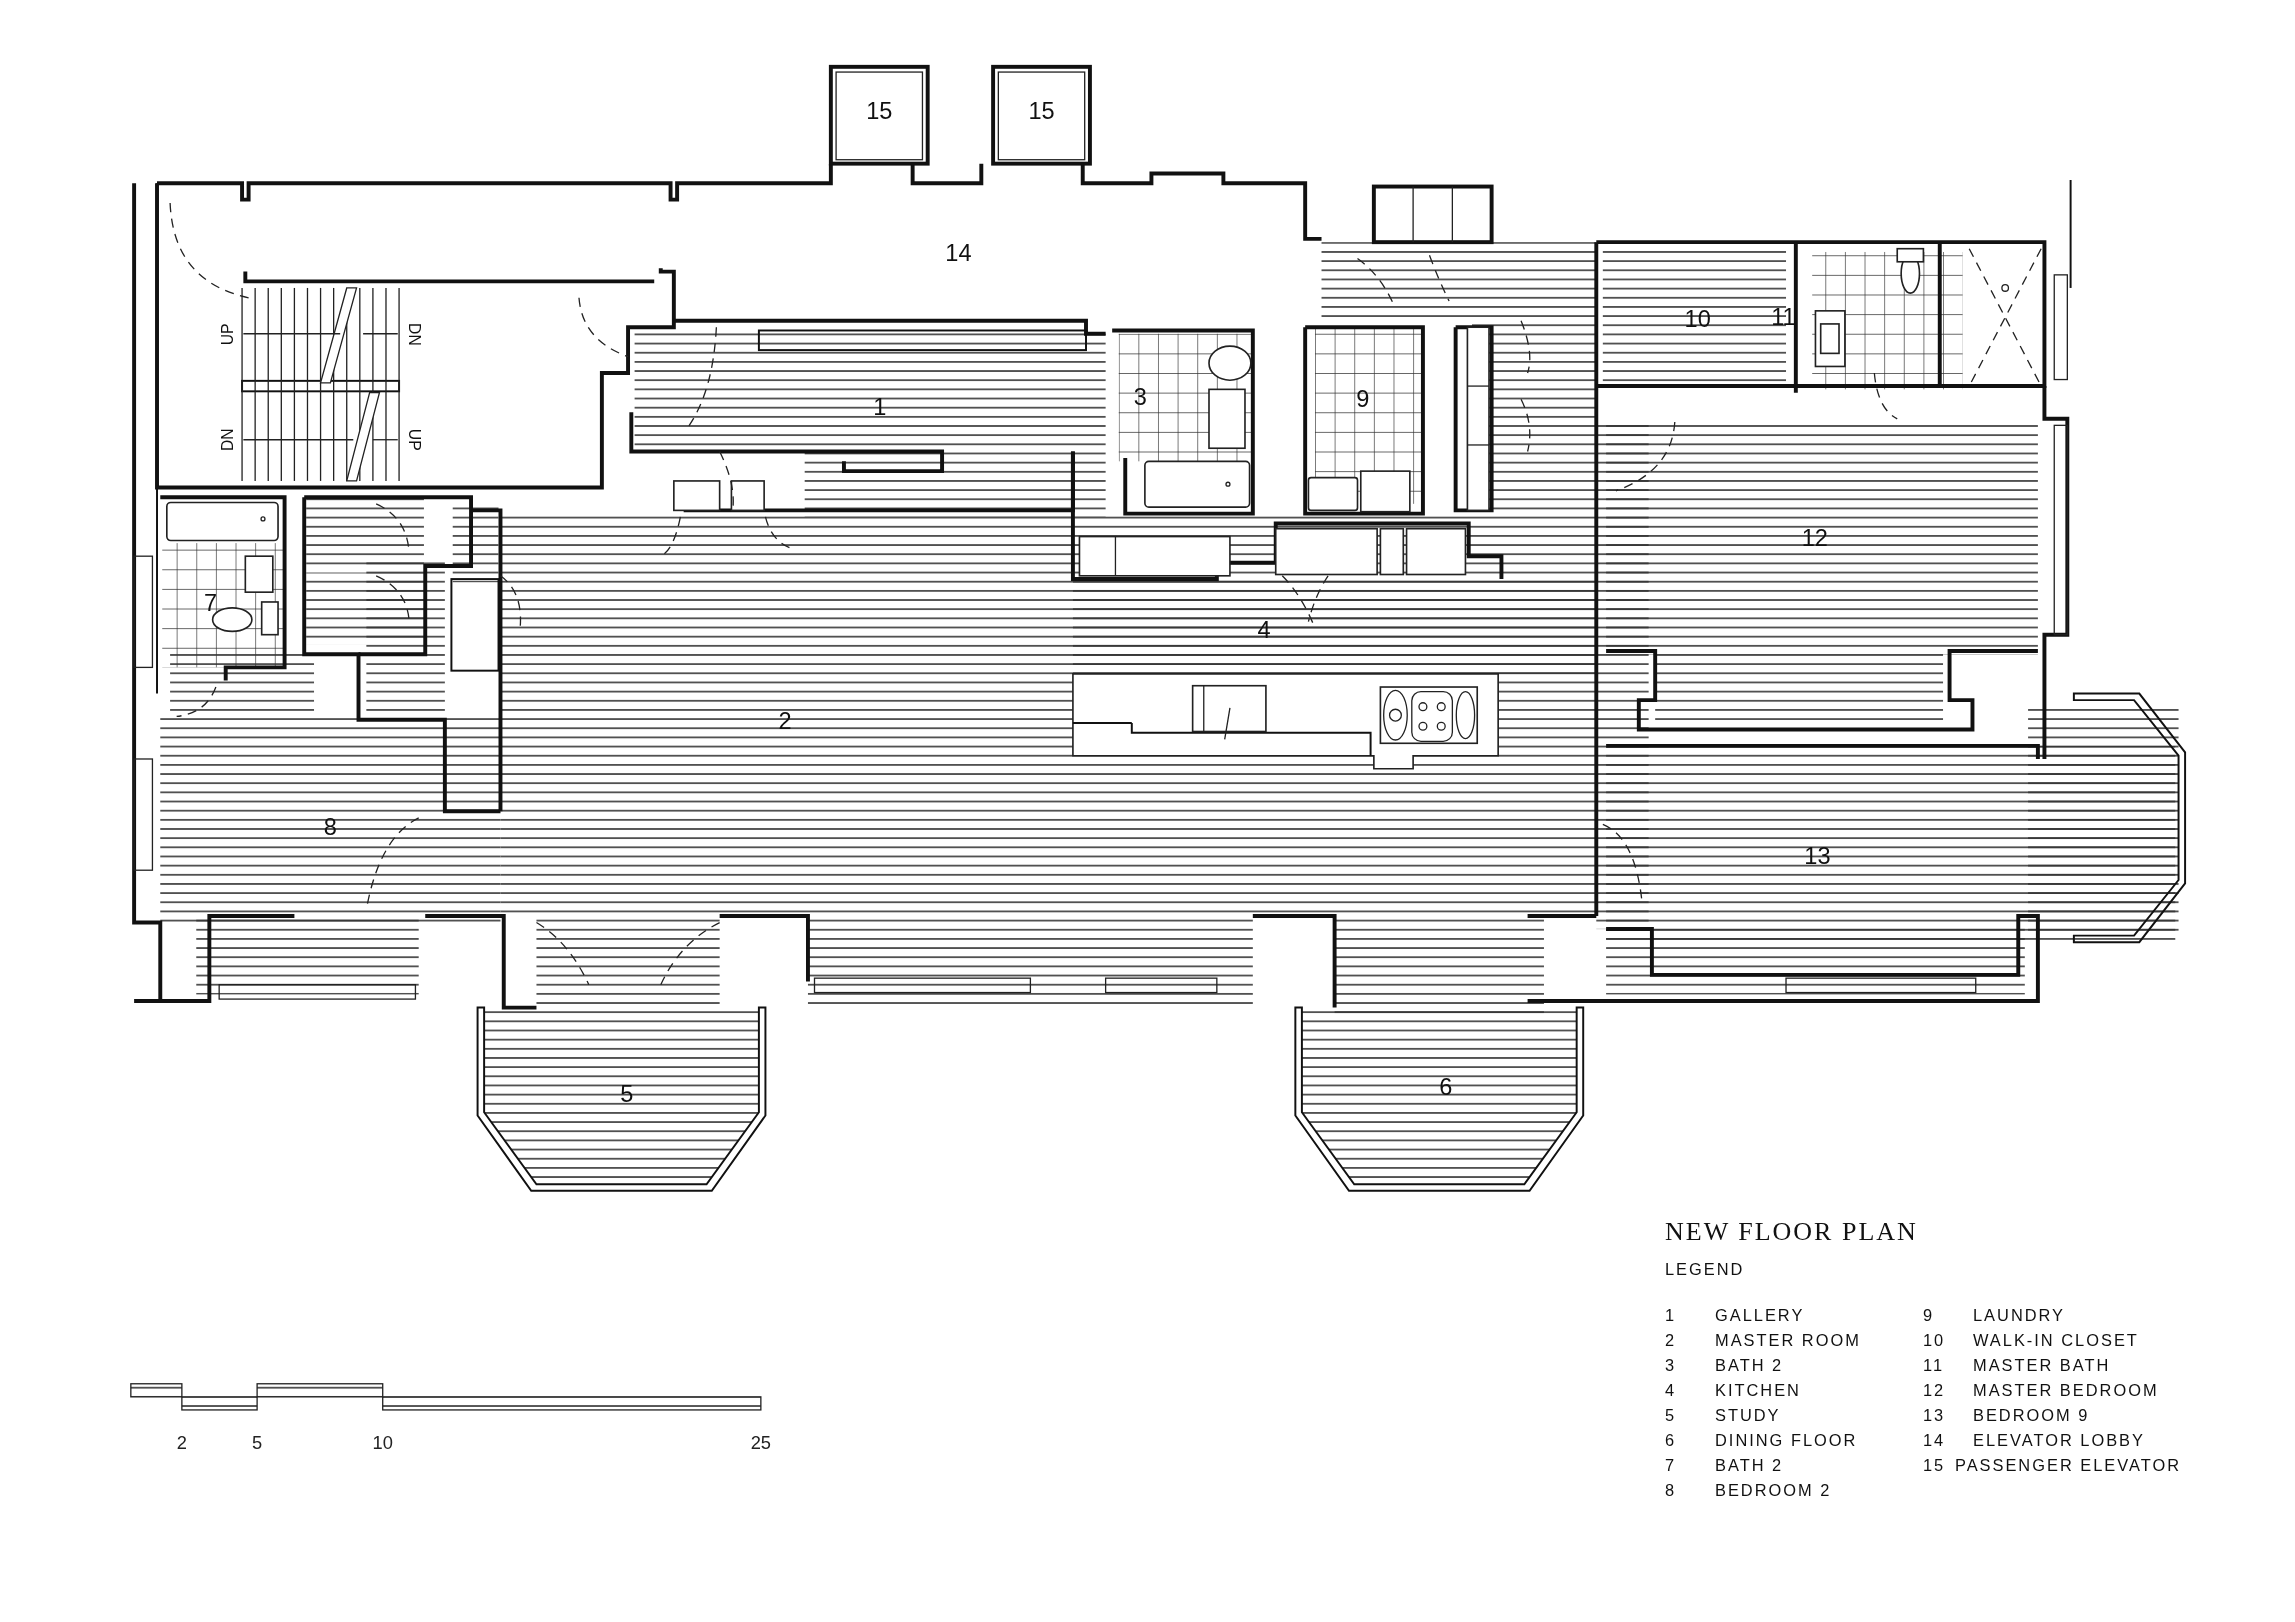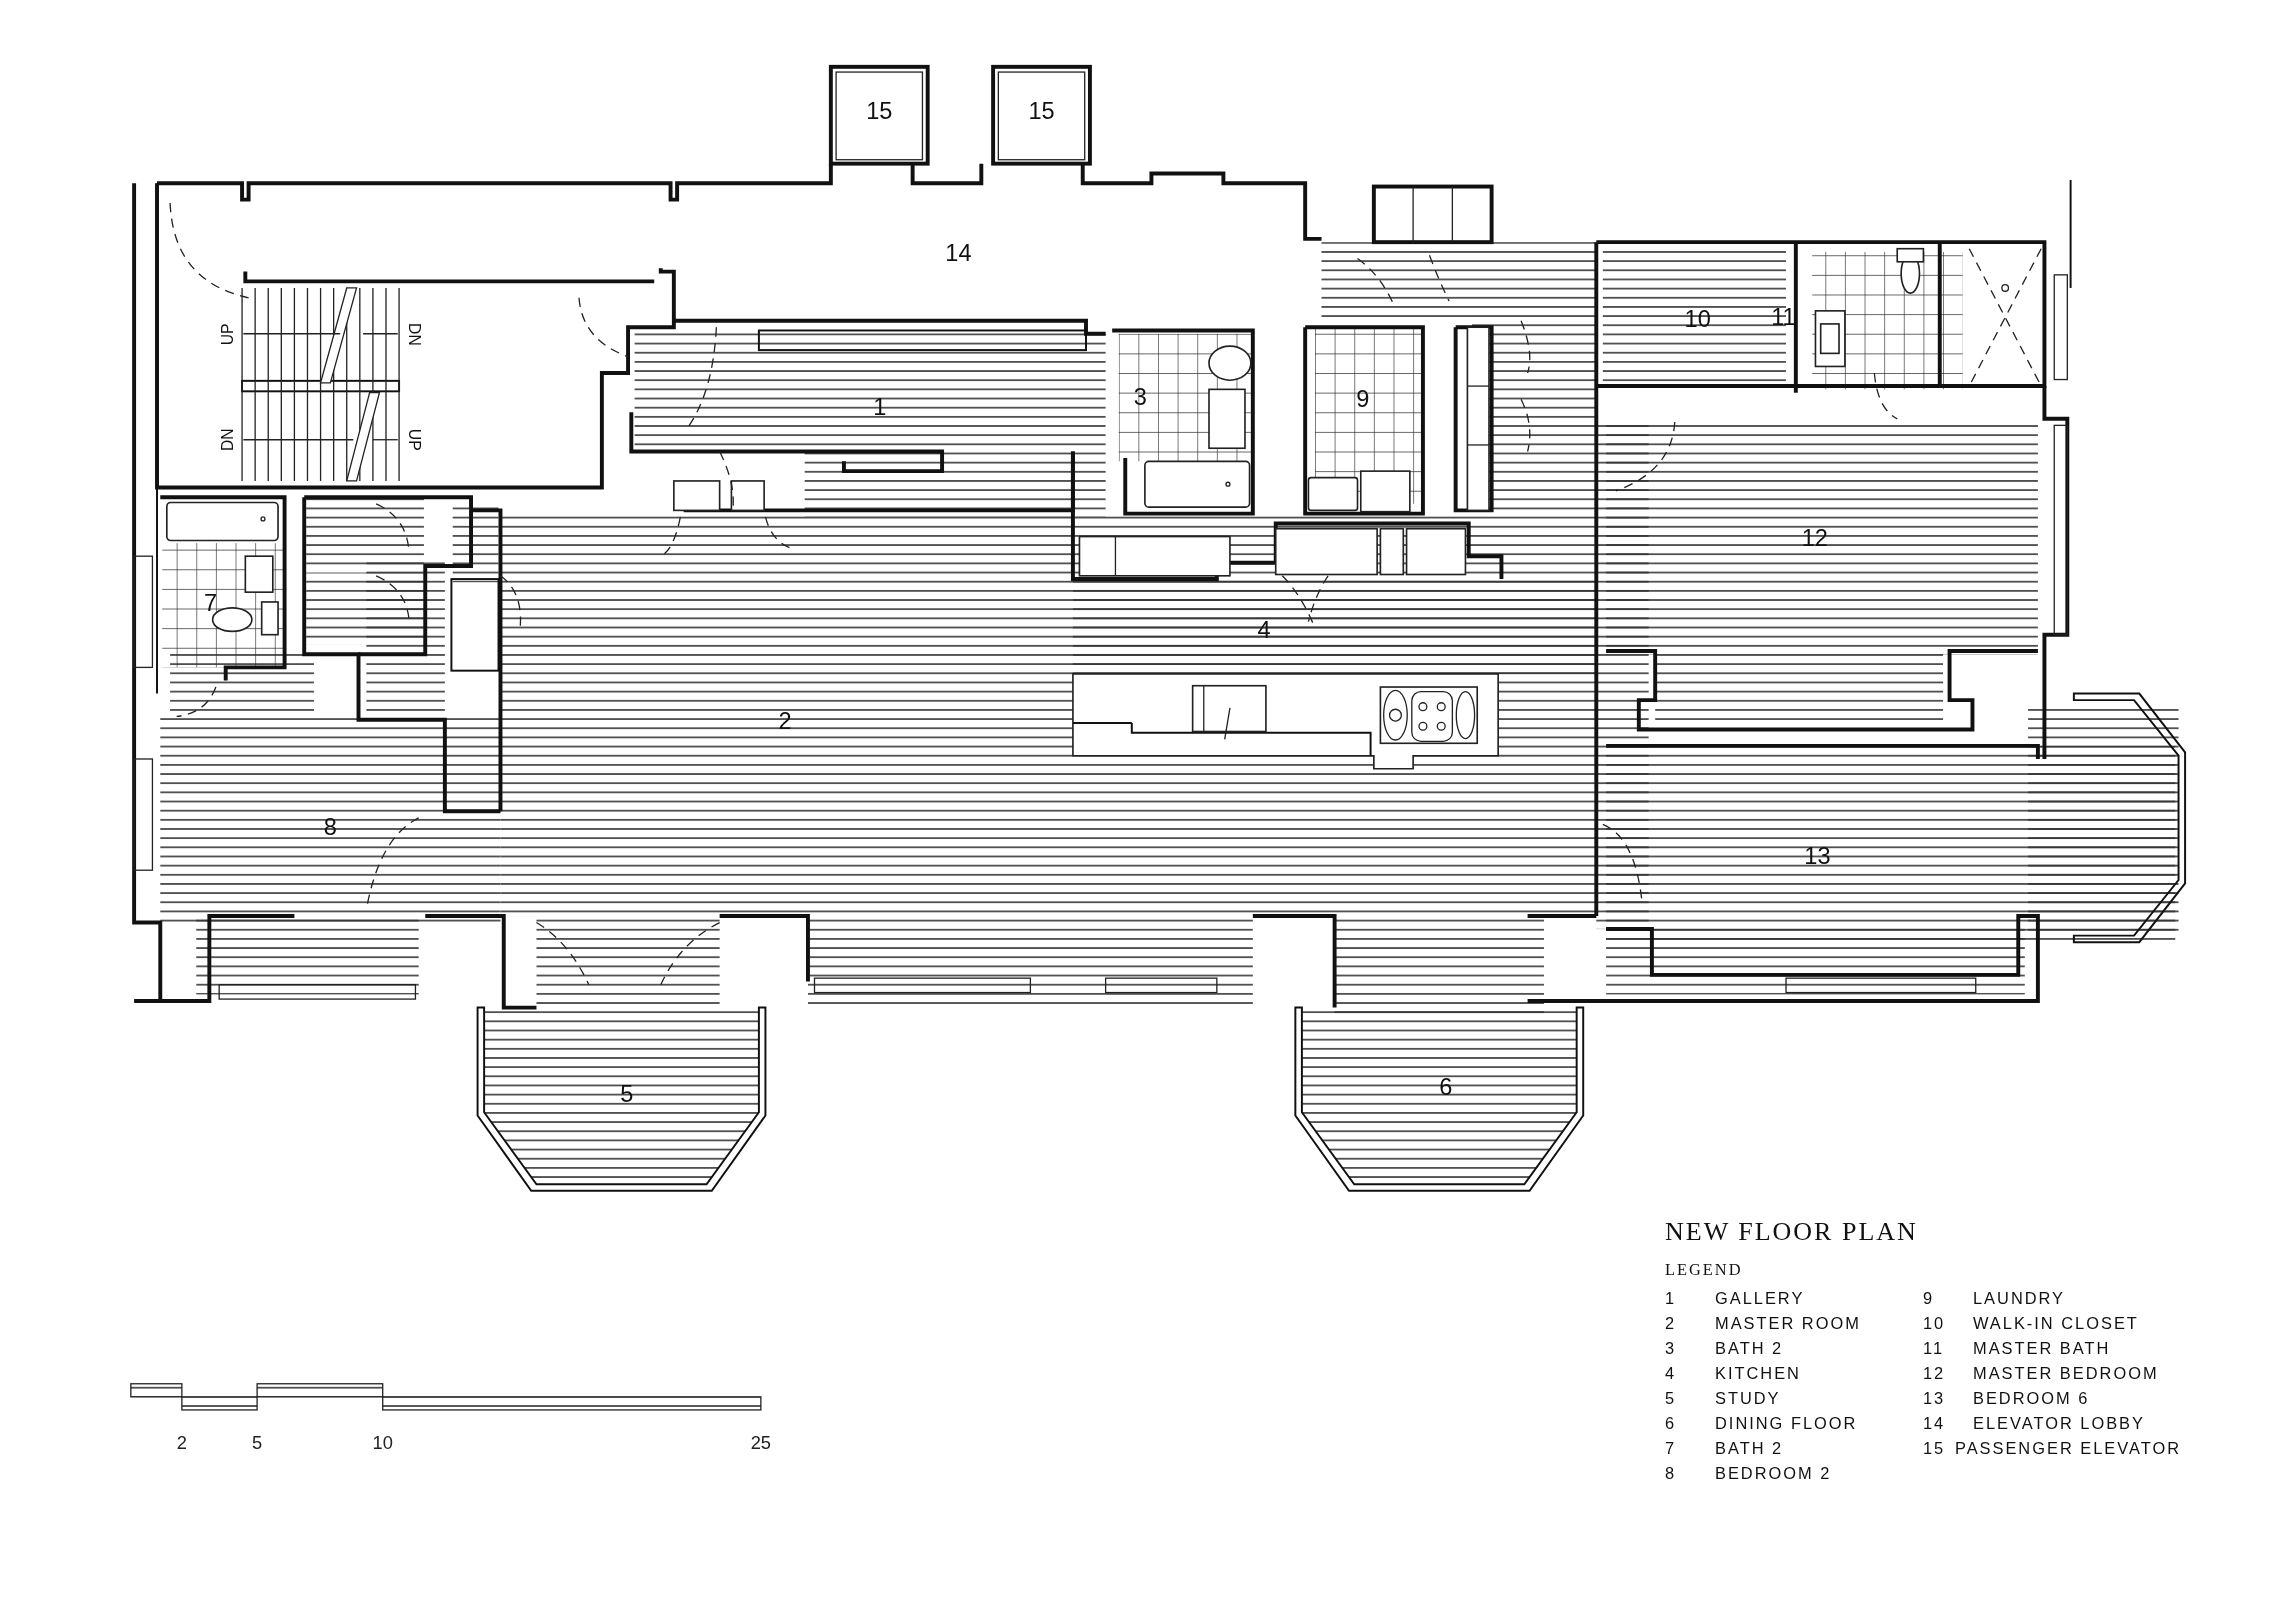--- a/index.html
+++ b/index.html
@@ -9,21 +9,21 @@
     .wall-thin { fill: none; stroke: #111; stroke-width: 3; }
     .line { fill: none; stroke: #222; stroke-width: 2; }
     .dash { fill: none; stroke: #222; stroke-width: 2; stroke-dasharray: 14 10; }
     .fixture { fill: #fff; stroke: #222; stroke-width: 2.5; }
     .room-label { font-family: "Liberation Sans", sans-serif; font-size: 36px; fill: #111; text-anchor: middle; dominant-baseline: middle; }
     .stair-label { font-family: "Liberation Sans", sans-serif; font-size: 24px; fill: #111; text-anchor: middle; dominant-baseline: middle; }
     .scale-label { font-family: "Liberation Sans", sans-serif; font-size: 28px; fill: #222; text-anchor: middle; }
 
     #legend { position: absolute; left: 1665px; top: 1217px; color: #111; }
     #legend .title { font-family: Liberation Serif, serif; font-size: 26px; letter-spacing: 2px; margin-bottom: 13px; white-space: nowrap; }
-    #legend .subtitle { font-family: Liberation Serif, serif; font-size: 16.4px; letter-spacing: 2px; margin-bottom: 6px; }
+    #legend .subtitle { font-family: Liberation Sans, sans-serif; font-size: 16.4px; letter-spacing: 2px; margin-bottom: 24px; }
     #legend .cols { display: flex; gap: 0; }
     #legend .col { width: 258px; }
     #legend .entry { display: flex; font-family: "Liberation Sans", sans-serif; font-size: 16.4px; letter-spacing: 2px; height: 25px; line-height: 25px; white-space: nowrap; }
     #legend .num { width: 50px; }
   </style>
 </head>
 <body>
 
 <svg id="plan" viewBox="0 0 3508 2479" xmlns="http://www.w3.org/2000/svg">
   <defs>
@@ -356,21 +356,21 @@
       <div class="entry">
           <span class="num">11</span>
           <span>MASTER BATH</span>
         </div>
       <div class="entry">
           <span class="num">12</span>
           <span>MASTER BEDROOM</span>
         </div>
       <div class="entry">
           <span class="num">13</span>
-          <span>BEDROOM 6</span>
+          <span>BEDROOM 9</span>
         </div>
       <div class="entry">
           <span class="num">14</span>
           <span>ELEVATOR LOBBY</span>
         </div>
       <div class="entry">
           <span class="num">15</span>
           <span>PASSENGER ELEVATOR</span>
         </div>
     </div>

